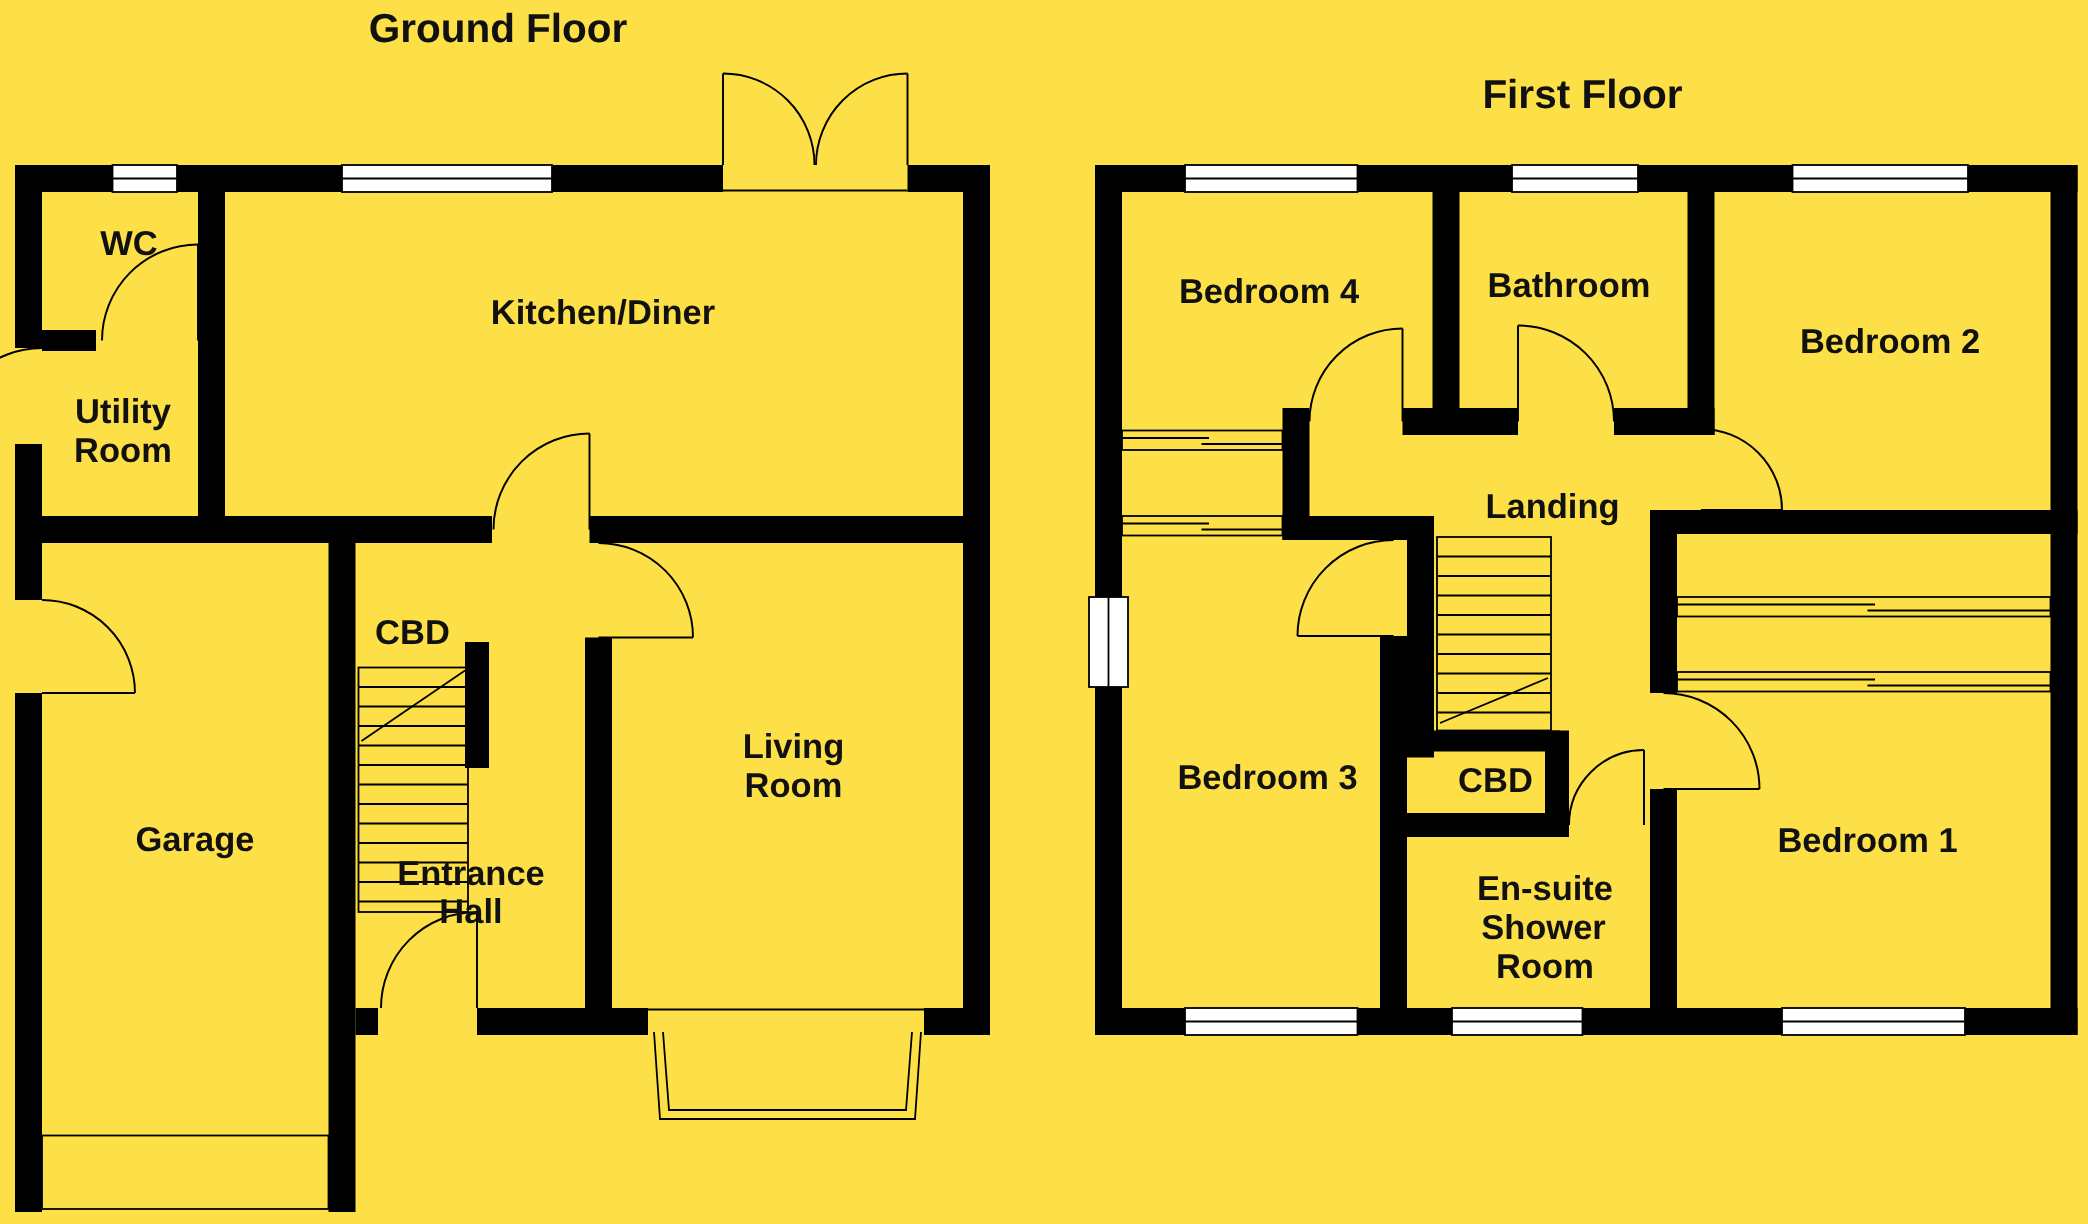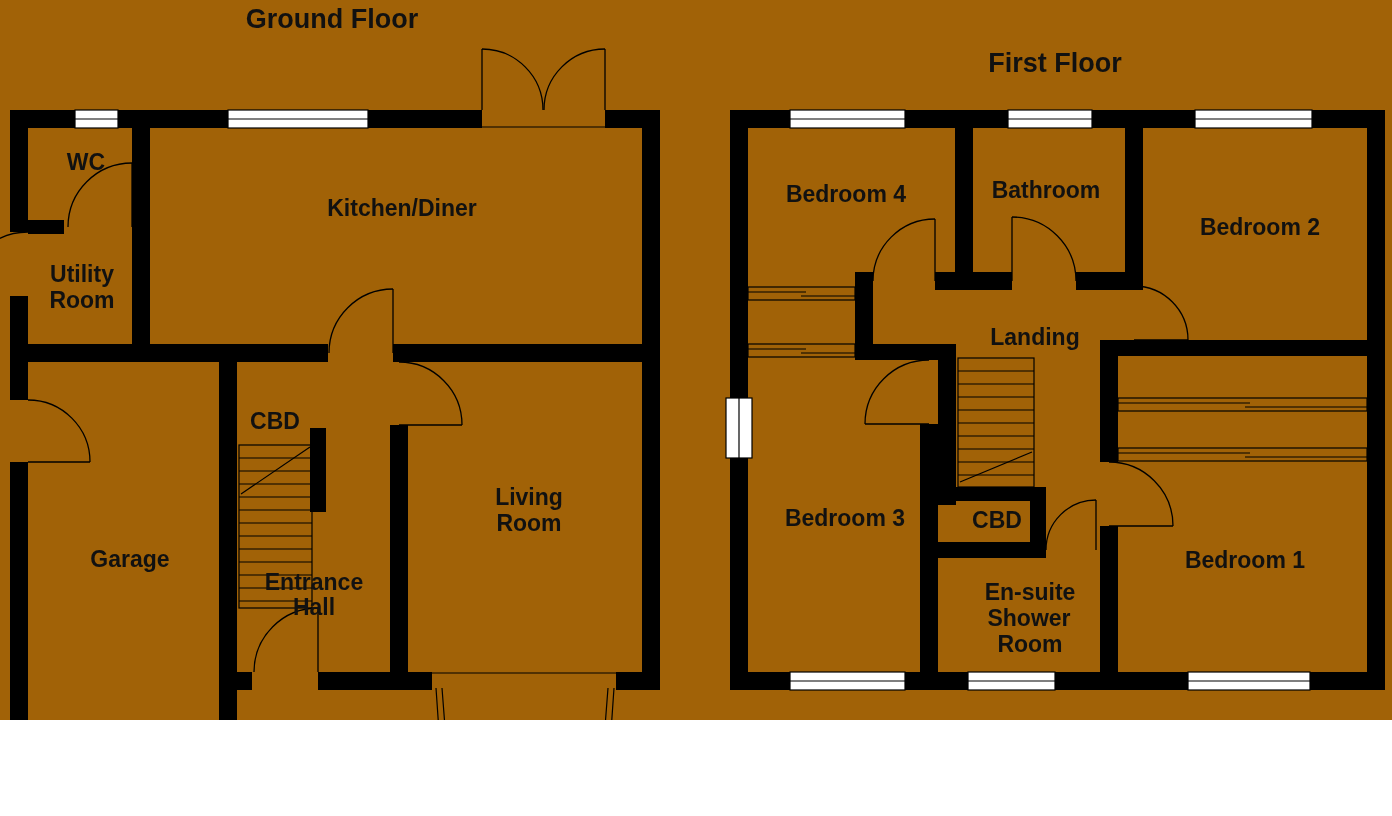--- a/index.html
+++ b/index.html
@@ -1,16 +1,16 @@
 <!DOCTYPE html>
 <html><head>
 <meta charset="utf-8">
 <style>
   html,body{margin:0;padding:0;background:#fff;}
-  #stage{position:relative;width:1392px;height:720px;background:#a16207;overflow:hidden;
+  #stage{position:relative;width:1392px;height:816px;background:#fde047;overflow:hidden;
          font-family:"Liberation Sans",sans-serif;}
   svg{display:block;}
   .wall{fill:#000000;stroke:none;}
   .thin{fill:none;stroke:#000000;stroke-width:1.2;}
   .door{fill:none;stroke:#000000;stroke-width:1.3;}
   .win{fill:#ffffff;stroke:#000000;stroke-width:1.2;}
   .lbl{font-family:"Liberation Sans",sans-serif;font-weight:bold;font-size:23px;
        fill:#111111;text-anchor:middle;}
   .title{font-family:"Liberation Sans",sans-serif;font-weight:bold;font-size:27px;
        fill:#111111;text-anchor:middle;}

